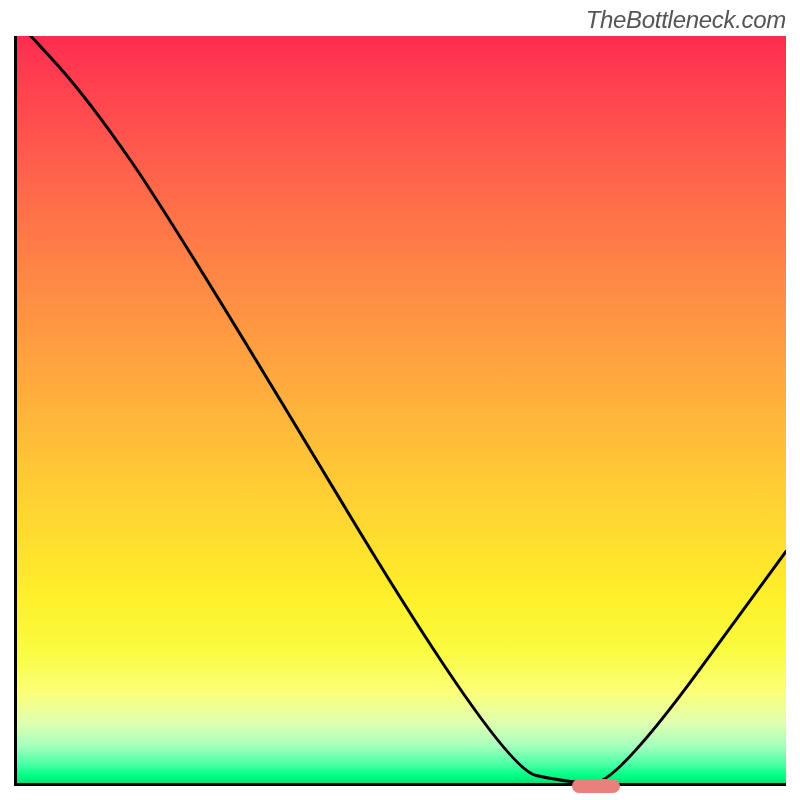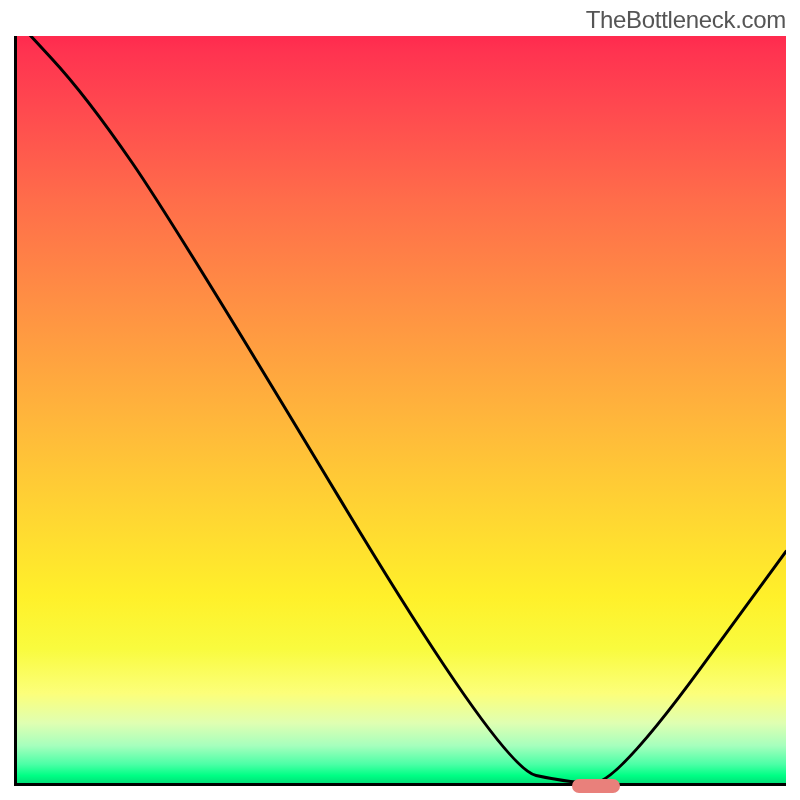--- a/index.html
+++ b/index.html
@@ -48,20 +48,21 @@
   }
   .watermark {
     position: absolute;
     top: 6px;
     right: 14px;
     color: #555555;
     font-size: 24px;
     font-weight: 500;
     letter-spacing: -0.3px;
     user-select: none;
+    font-style: italic;
   }
   .curve {
     position: absolute;
     left: 0;
     top: 0;
     width: 100%;
     height: 100%;
     pointer-events: none;
   }
   .marker {

